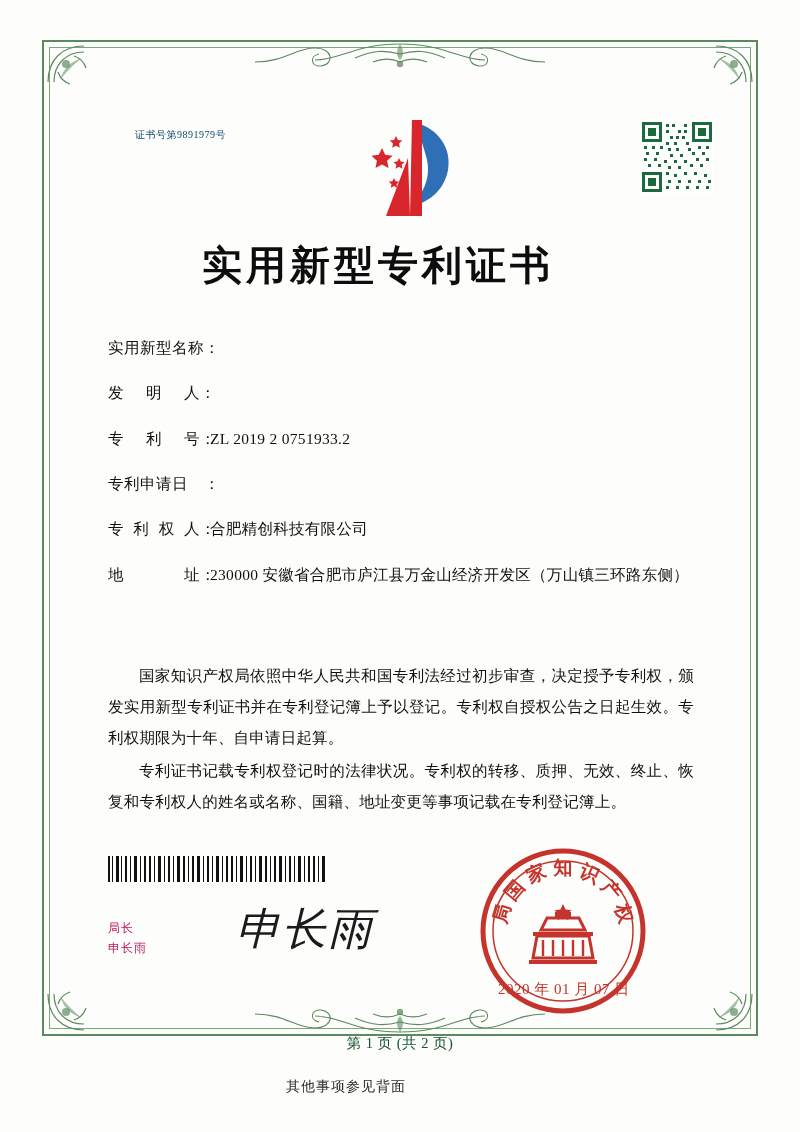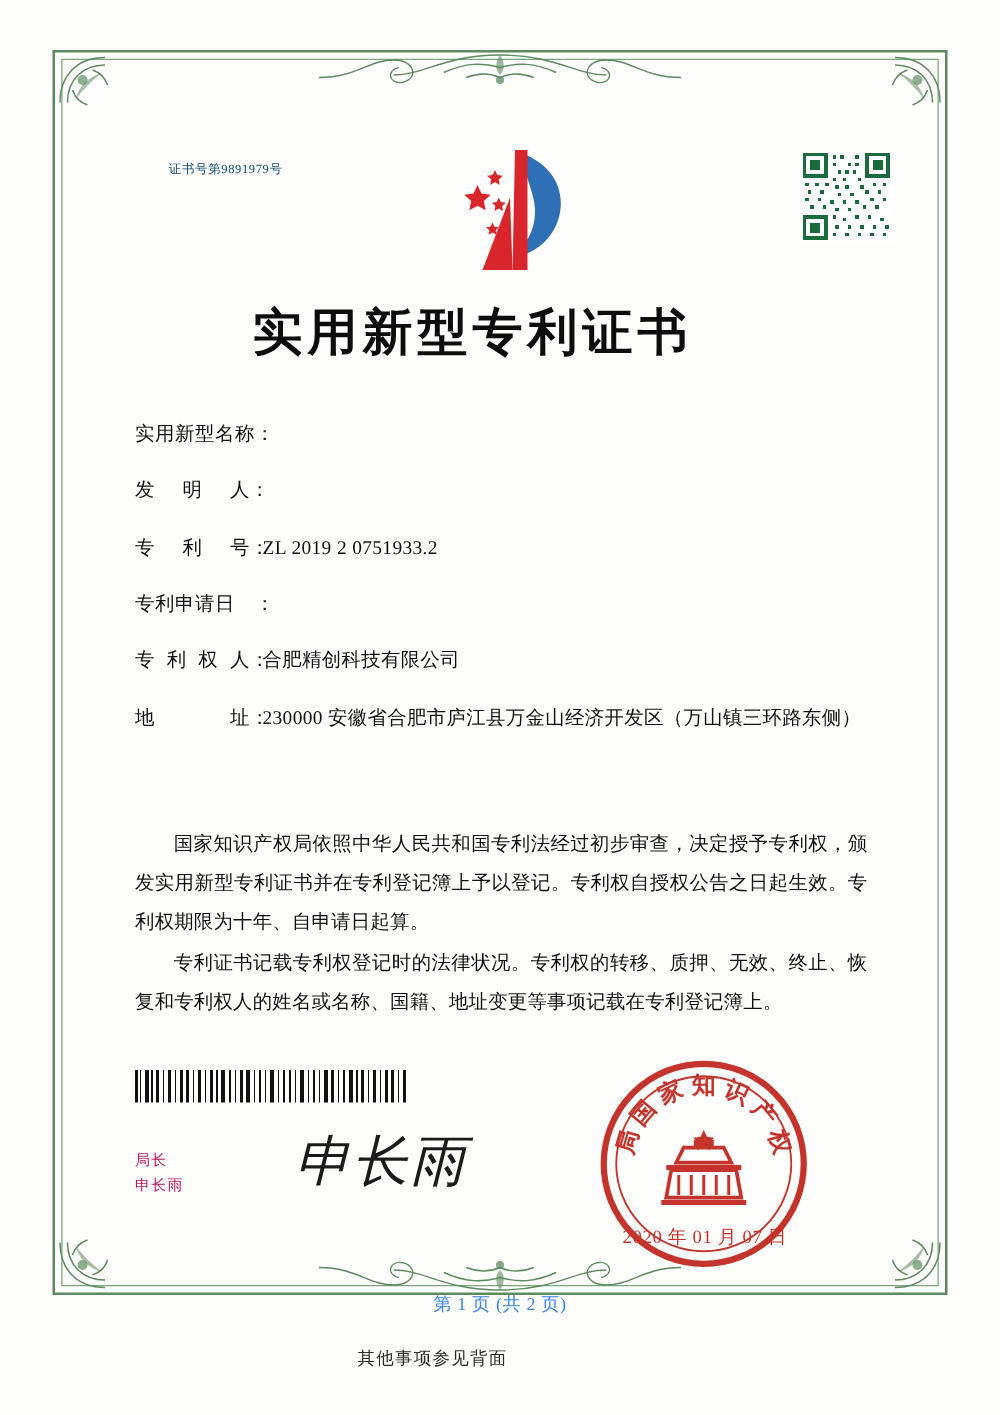--- a/index.html
+++ b/index.html
@@ -218,21 +218,21 @@
     font-family: "Liberation Serif", serif;
   }
 
   
   .page-num {
     position: absolute;
     left: 0; top: 1034px;
     width: 800px;
     text-align: center;
     font-size: 14.5px;
-    color: #3b82f6;
+    color: #14532d;
     letter-spacing: 0.5px;
   }
   .footnote {
     position: absolute;
     left: 0; top: 1078px;
     width: 692px;
     text-align: center;
     font-size: 14px;
     color: #2b2b2b;
     letter-spacing: 1px;

